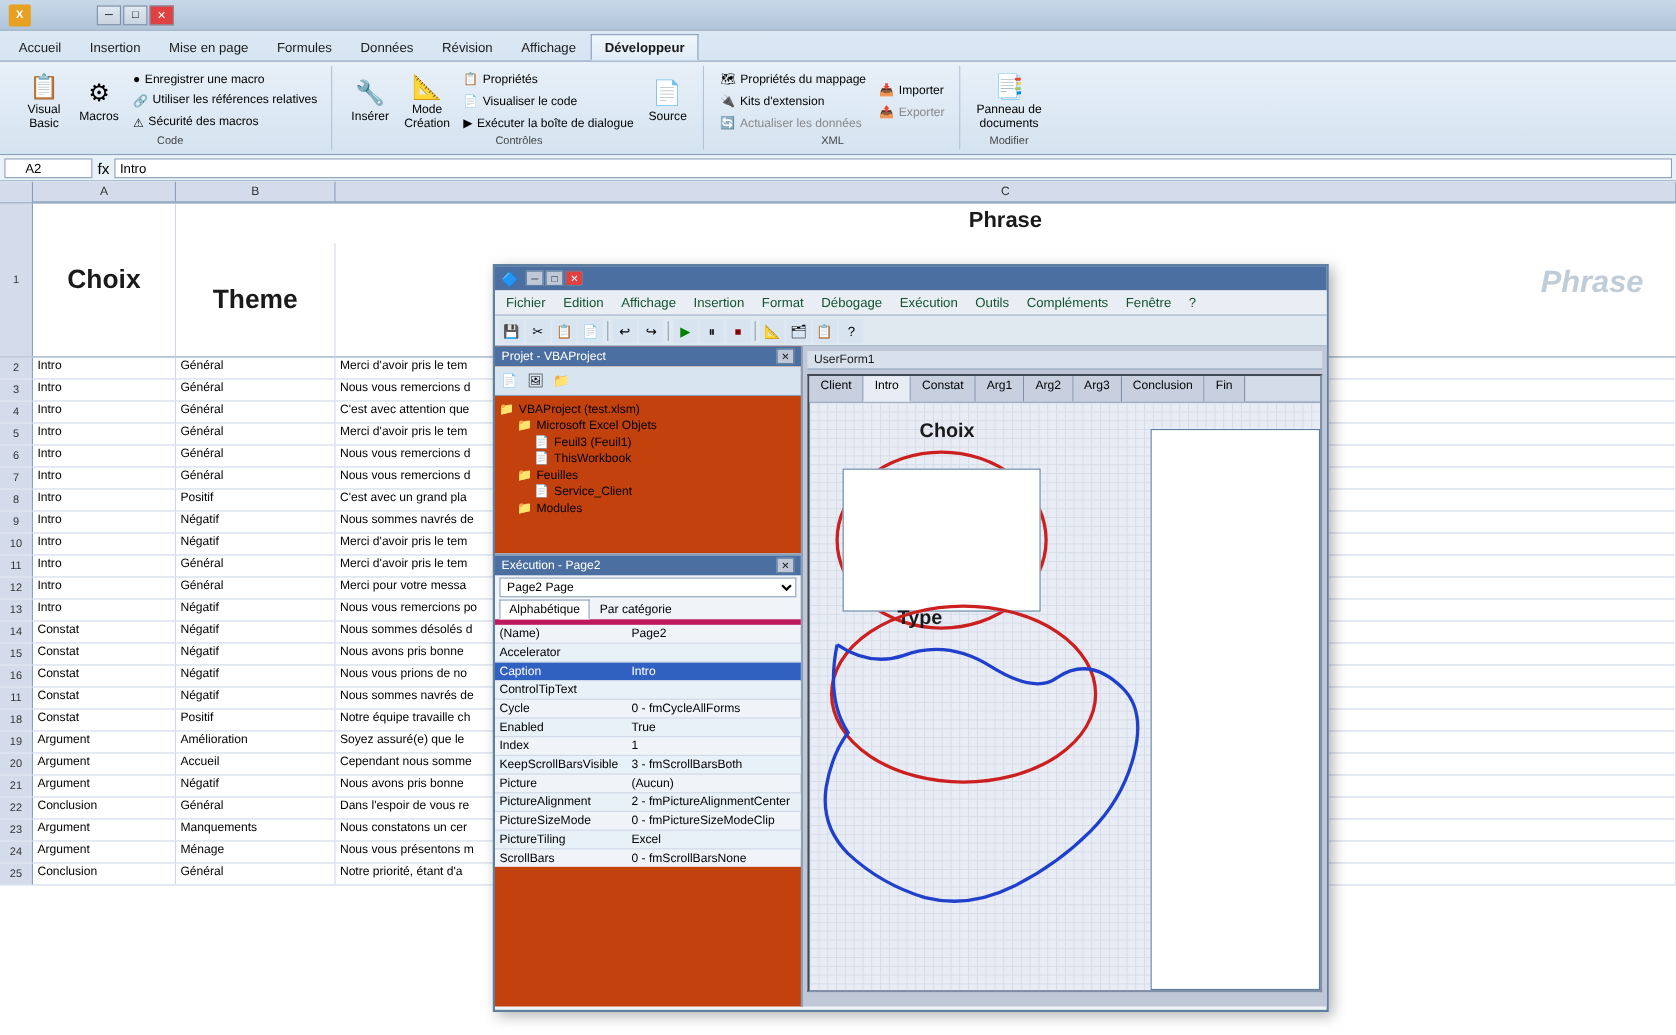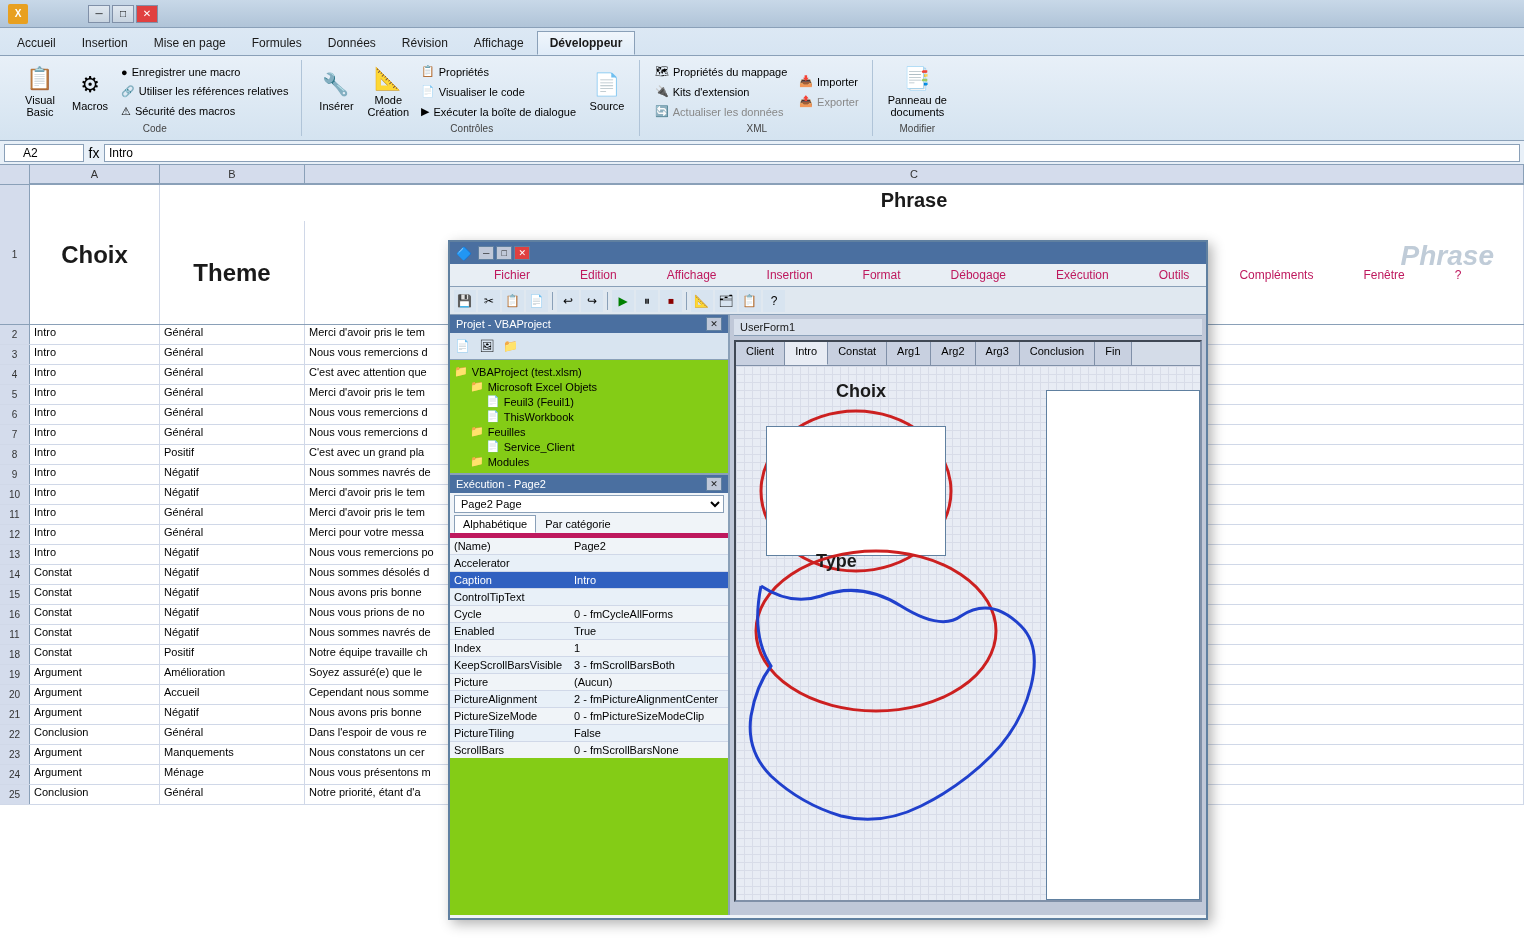--- a/index.html
+++ b/index.html
@@ -267,22 +267,21 @@
       background: #e8eef4;
       border-bottom: 1px solid #8aa0b8;
       display: flex;
       padding: 2px 4px;
       gap: 4px;
     }
     .vba-menu-item {
       padding: 2px 6px;
       font-size: 12px;
       cursor: pointer;
-      color: #be185d;
-      margin-left: 34px;
+      color: #14532d;
     }
 
     
     .vba-toolbar {
       background: #e0e8f0;
       border-bottom: 1px solid #8aa0b8;
       padding: 2px 4px;
       display: flex;
       align-items: center;
       gap: 2px;
@@ -302,21 +301,22 @@
       display: flex;
       height: calc(100% - 22px - 26px - 28px);
     }
 
     
     .project-panel {
       width: 280px;
       border-right: 2px solid #8aa0b8;
       display: flex;
       flex-direction: column;
-      background: #84cc16;
+      background: #c2410c;
+      gap: 30px;
     }
     .panel-title-bar {
       background: #4a6fa0;
       color: white;
       font-size: 11px;
       padding: 2px 6px;
       display: flex;
       align-items: center;
       justify-content: space-between;
       height: 18px;
@@ -963,21 +963,21 @@
                 <tr>
     <td>PictureAlignment</td>
     <td>2 - fmPictureAlignmentCenter</td>
   </tr>
                 <tr>
     <td>PictureSizeMode</td>
     <td>0 - fmPictureSizeModeClip</td>
   </tr>
                 <tr>
     <td>PictureTiling</td>
-    <td>False</td>
+    <td>Excel</td>
   </tr>
                 <tr>
     <td>ScrollBars</td>
     <td>0 - fmScrollBarsNone</td>
   </tr>
               </tbody>
           </table>
         </div>
       </div>
     </div>

